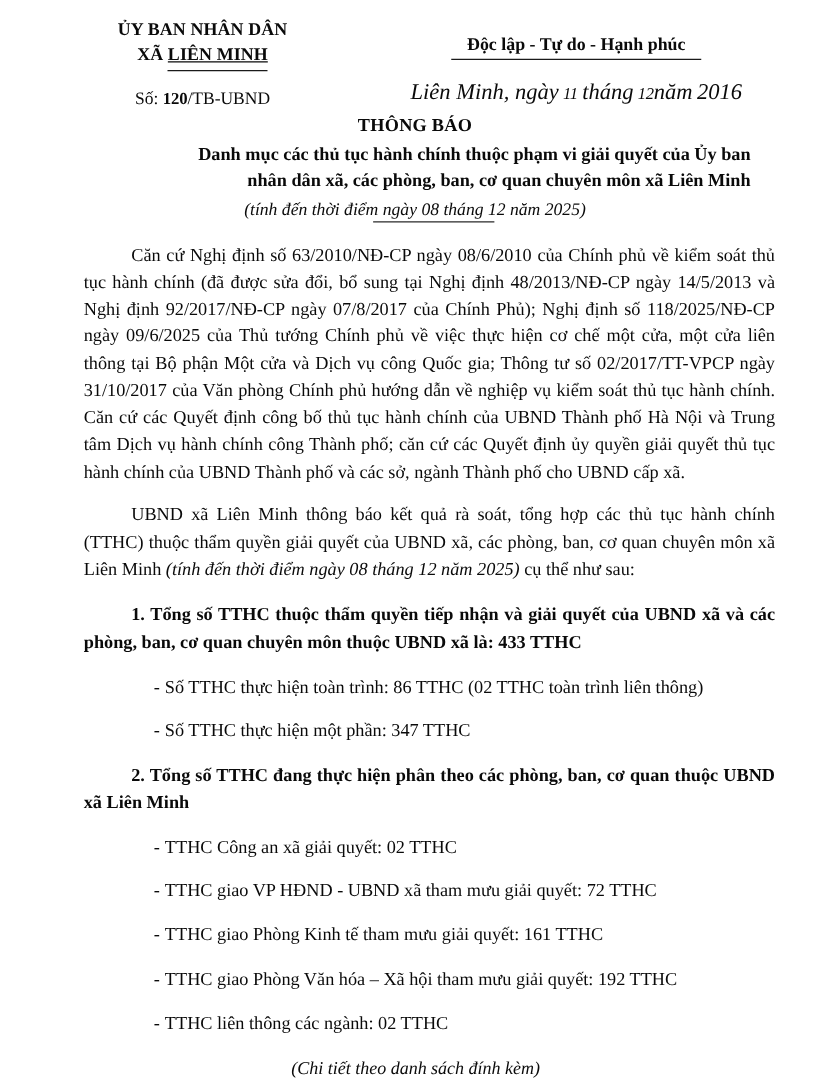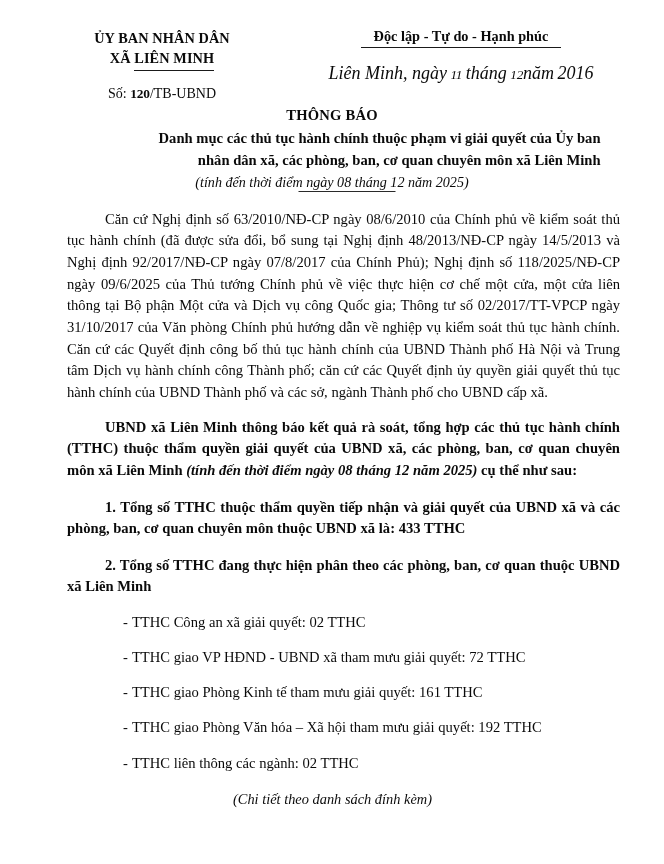--- a/index.html
+++ b/index.html
@@ -30,21 +30,20 @@
     display: flex;
     align-items: flex-start;
     padding: 14px 22px 0 22px;
   }
   .mast-col {
     text-align: center;
   }
   .mast-left {
     width: 252px;
     padding-left: 14px;
-    margin-top: 14px;
   }
   .mast-right {
     flex: 1;
     padding-right: 8px;
   }
   .mast-org {
     font-size: 14.3px;
     font-weight: bold;
     letter-spacing: 0.1px;
     line-height: 1.42;
@@ -52,20 +51,21 @@
   .mast-sub {
     font-size: 14.3px;
     font-weight: bold;
     line-height: 1.42;
     display: inline-block;
   }
   .ul-partial {
     display: inline-block;
     border-bottom: 1.1px solid #1a1a1a;
     padding-bottom: 1px;
+    text-decoration: underline;
   }
   .ul-wide {
     display: inline-block;
     border-bottom: 1.1px solid #1a1a1a;
     padding: 0 13px 1px 13px;
     margin-top: 12px;
   }
   .mast-line3 {
     font-size: 14px;
     margin-top: 13px;
@@ -137,21 +137,20 @@
     font-size: 14.6px;
     line-height: 1.485;
     text-align: justify;
     text-indent: 38px;
     -moz-text-align-last: left;
     text-align-last: left;
     hyphens: none;
   }
   p.para + p.para {
     margin-top: 13px;
-    font-weight: bold;
   }
   .ital {
     font-style: italic;
   }
 
   
   .sec-head {
     margin: 0;
     font-size: 14.6px;
     font-weight: bold;
@@ -236,20 +235,28 @@
 
     <p class="para">
       <span>UBND xã Liên Minh thông báo kết quả rà soát, tổng hợp các thủ tục hành chính (TTHC) thuộc thẩm quyền giải quyết của UBND xã, các phòng, ban, cơ quan chuyên môn xã Liên Minh </span><span class="ital">(tính đến thời điểm ngày 08 tháng 12 năm 2025)</span><span> cụ thể như sau:</span>
     </p>
 
     <div class="sec-head gap-above">
       <span>1. Tổng số TTHC thuộc thẩm quyền tiếp nhận và giải quyết của UBND</span>
       <span>xã và các phòng, ban, cơ quan chuyên môn thuộc UBND xã là: 433 TTHC</span>
     </div>
 
+    <ul class="dash-list">
+      <li>
+        <span class="dash">-</span><span>Số TTHC thực hiện toàn trình: 86 TTHC (02 TTHC toàn trình liên thông)</span>
+      </li>
+      <li>
+        <span class="dash">-</span><span>Số TTHC thực hiện một phần: 347 TTHC</span>
+      </li>
+    </ul>
 
     <div class="sec-head gap-above">
       <span>2. Tổng số TTHC đang thực hiện phân theo các phòng, ban, cơ quan</span>
       <span>thuộc UBND xã Liên Minh</span>
     </div>
 
     <ul class="dash-list">
       <li>
         <span class="dash">-</span><span>TTHC Công an xã giải quyết: 02 TTHC</span>
       </li>

